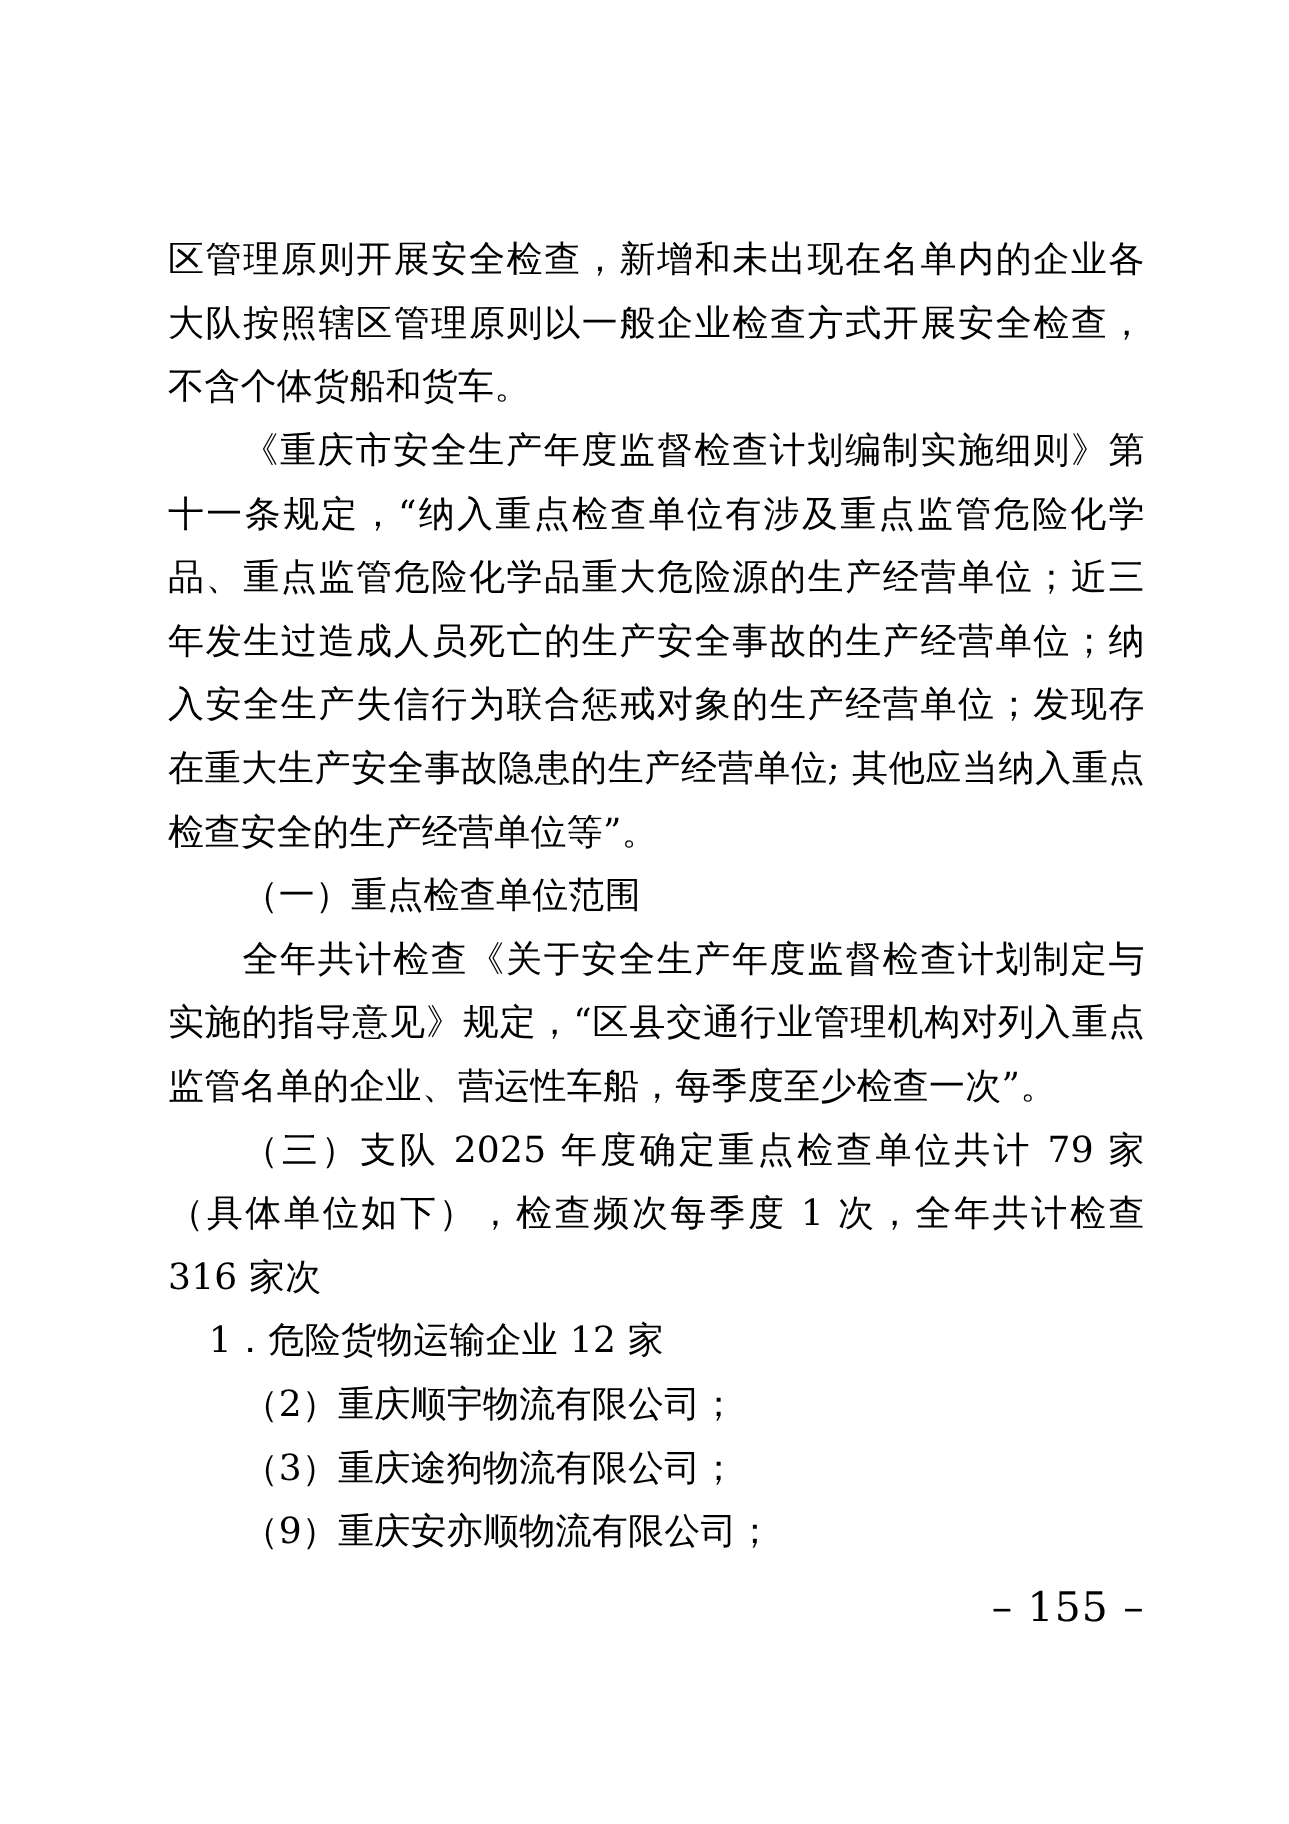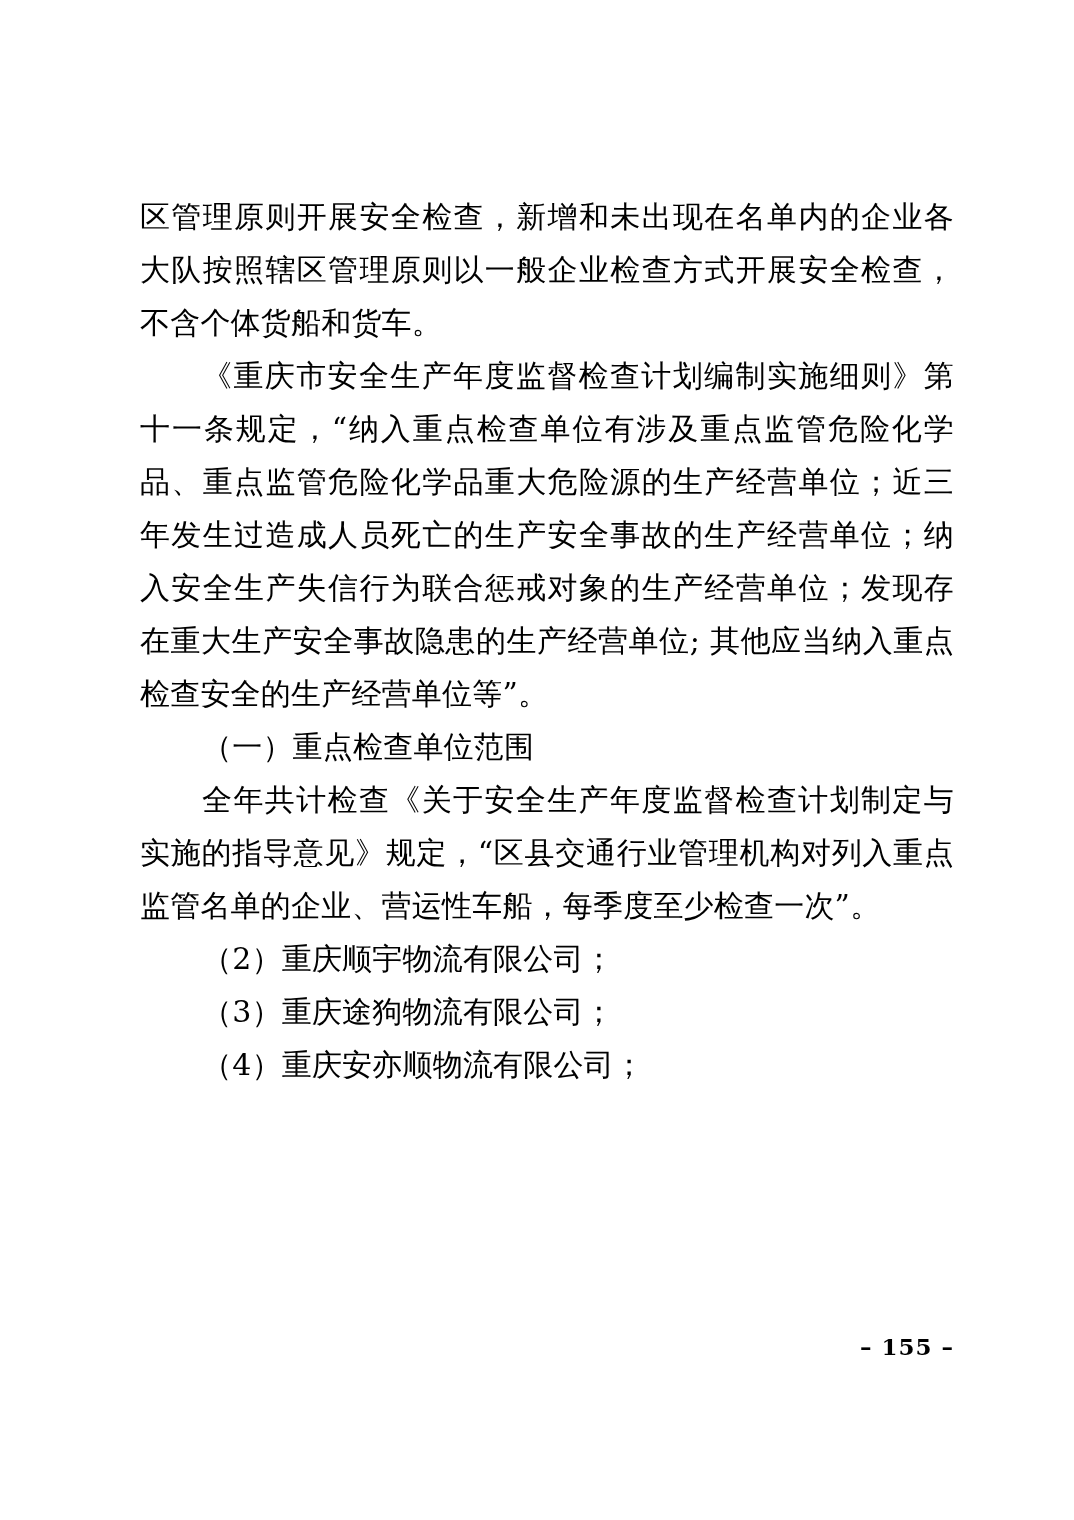--- a/index.html
+++ b/index.html
@@ -38,33 +38,34 @@
   .para.indent2 {
     text-indent: 62px;
   }
   .para.indent1 {
     text-indent: 34px;
   }
   .page-number {
     position: absolute;
     right: 120px;
     bottom: 160px;
-    font-size: 23px;
+    font-size: 34px;
     font-family: "DejaVu Serif", "Liberation Serif", serif;
     letter-spacing: 1px;
-    font-weight: bold;
   }
 </style>
 </head>
 <body>
 
 <div class="page">
   <div class="body-text">
     <p class="para">区管理原则开展安全检查，新增和未出现在名单内的企业各大队按照辖区管理原则以一般企业检查方式开展安全检查，不含个体货船和货车。</p>
     <p class="para indent2">《重庆市安全生产年度监督检查计划编制实施细则》第十一条规定，“纳入重点检查单位有涉及重点监管危险化学品、重点监管危险化学品重大危险源的生产经营单位；近三年发生过造成人员死亡的生产安全事故的生产经营单位；纳入安全生产失信行为联合惩戒对象的生产经营单位；发现存在重大生产安全事故隐患的生产经营单位; 其他应当纳入重点检查安全的生产经营单位等”。</p>
     <p class="para indent2">（一）重点检查单位范围</p>
     <p class="para indent2">全年共计检查《关于安全生产年度监督检查计划制定与实施的指导意见》规定，“区县交通行业管理机构对列入重点监管名单的企业、营运性车船，每季度至少检查一次”。</p>
+    <p class="para indent2">（三）支队 2025 年度确定重点检查单位共计 79 家（具体单位如下），检查频次每季度 1 次，全年共计检查 316 家次</p>
+    <p class="para indent1">1．危险货物运输企业 12 家</p>
     <p class="para indent2">（2）重庆顺宇物流有限公司；</p>
     <p class="para indent2">（3）重庆途狗物流有限公司；</p>
-    <p class="para indent2">（4）重庆安亦顺物流有限公司；</p>
+    <p class="para indent2">（9）重庆安亦顺物流有限公司；</p>
   </div>
   <div class="page-number">– 155 –</div>
 </div>
 
 </body></html>

